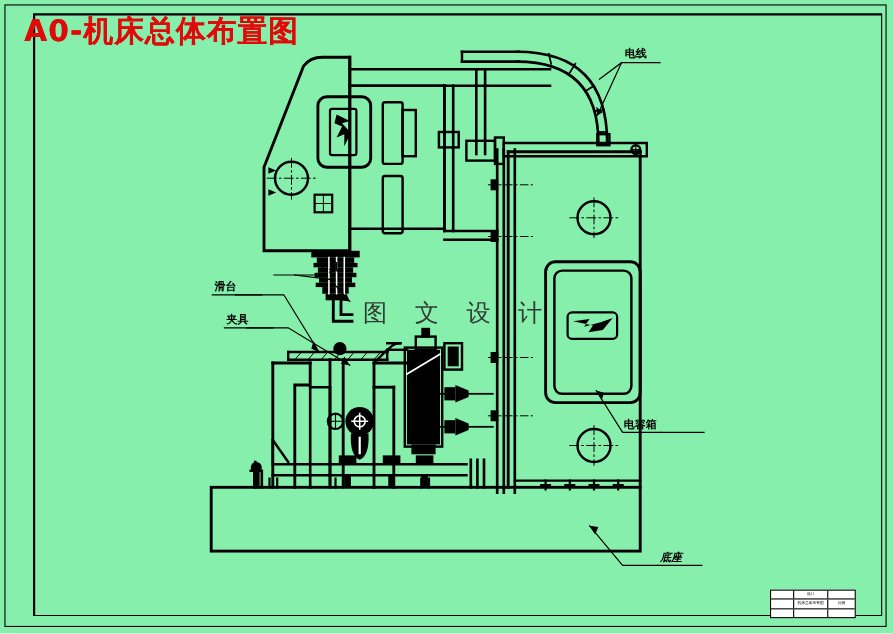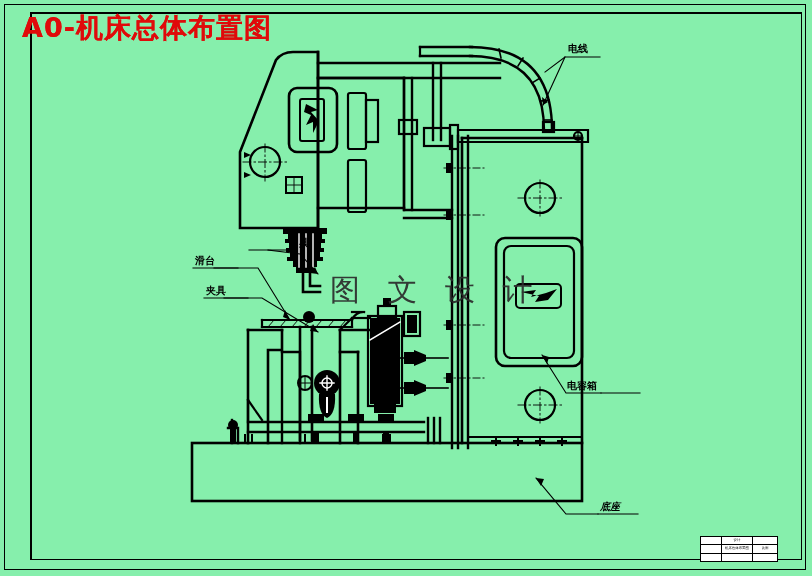--- a/index.html
+++ b/index.html
@@ -50,21 +50,21 @@
     letter-spacing: 1px;
     white-space: nowrap;
     z-index: 40;
     text-shadow: 0 0 0.5px #e00a0a;
   }
   #watermark {
     position: absolute;
     left: 330px;
     top: 270px;
     font-family: "DejaVu Serif", "Liberation Serif", serif;
-    font-size: 30px;
+    font-size: 22px;
     color: #2b2b2b;
     letter-spacing: 9px;
     white-space: nowrap;
     z-index: 35;
     opacity: 0.92;
   }
   svg.layer {
     position: absolute;
     left: 0;
     top: 0;

